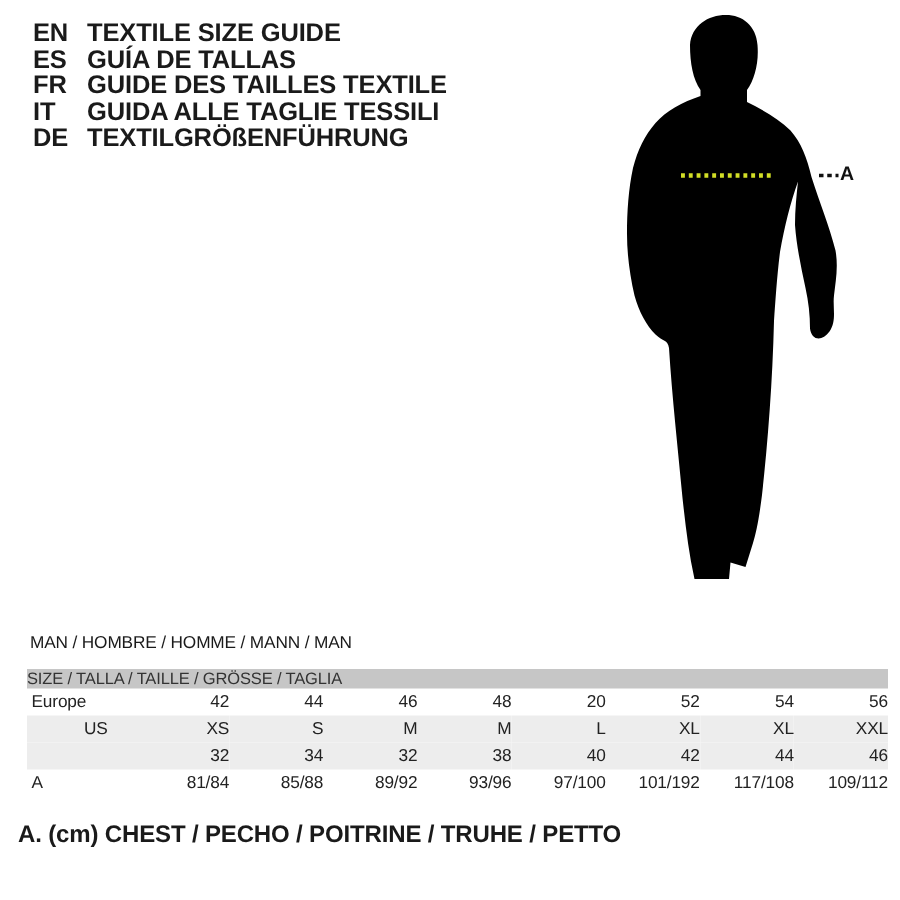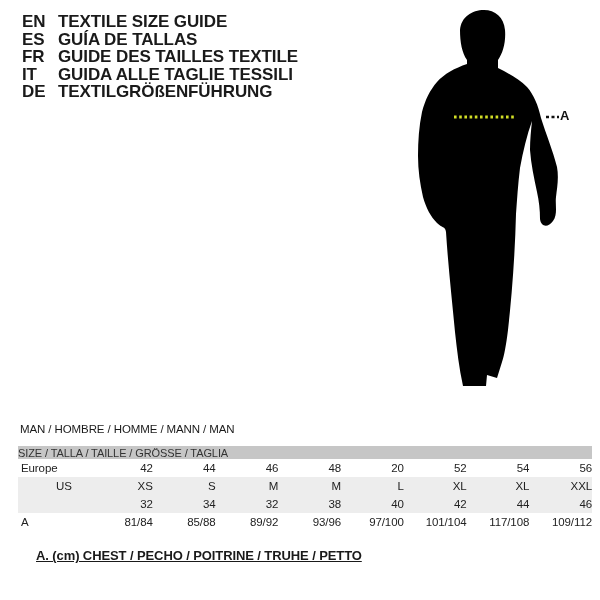--- a/index.html
+++ b/index.html
@@ -25,21 +25,21 @@
     border-collapse:collapse;table-layout:fixed;font-size:11.5px;color:#222;letter-spacing:-0.1px;
   }
   .size-table td{padding:0;text-align:right;height:18px;vertical-align:middle;}
   .size-table td.rowlabel{text-align:left;padding-left:3px;margin-top:18px;}
   .size-table tr.thead td{
     background:var(--table-header-bg,#c6c6c6);text-align:left;padding-left:0;
     height:13px;font-size:11px;color:#333;
   }
   .size-table tr.shaded td{background:var(--table-shaded-row-bg,#ededed);padding-left:38px;}
   
-  .footnote{position:absolute;left:36px;top:548px;font-weight:bold;font-size:13px;letter-spacing:-0.1px;text-decoration:underline;}
+  .footnote{position:absolute;left:12px;top:548px;font-weight:bold;font-size:16px;letter-spacing:-0.1px;}
 </style>
 </head>
 <body>
 
 <div class="page">
 
   <div class="lang-list">
     <div class="lang-row">
       <span class="lang-code">EN</span>
       <span class="lang-label">TEXTILE SIZE GUIDE</span>
@@ -151,21 +151,21 @@
         <td>44</td>
         <td>46</td>
       </tr>
       <tr>
         <td class="rowlabel">A</td>
         <td>81/84</td>
         <td>85/88</td>
         <td>89/92</td>
         <td>93/96</td>
         <td>97/100</td>
-        <td>101/104</td>
+        <td>101/192</td>
         <td>117/108</td>
         <td>109/112</td>
       </tr>
     </tbody>
   </table>
 
   <div class="footnote">A. (cm) CHEST / PECHO / POITRINE / TRUHE / PETTO</div>
 
 </div>
 

